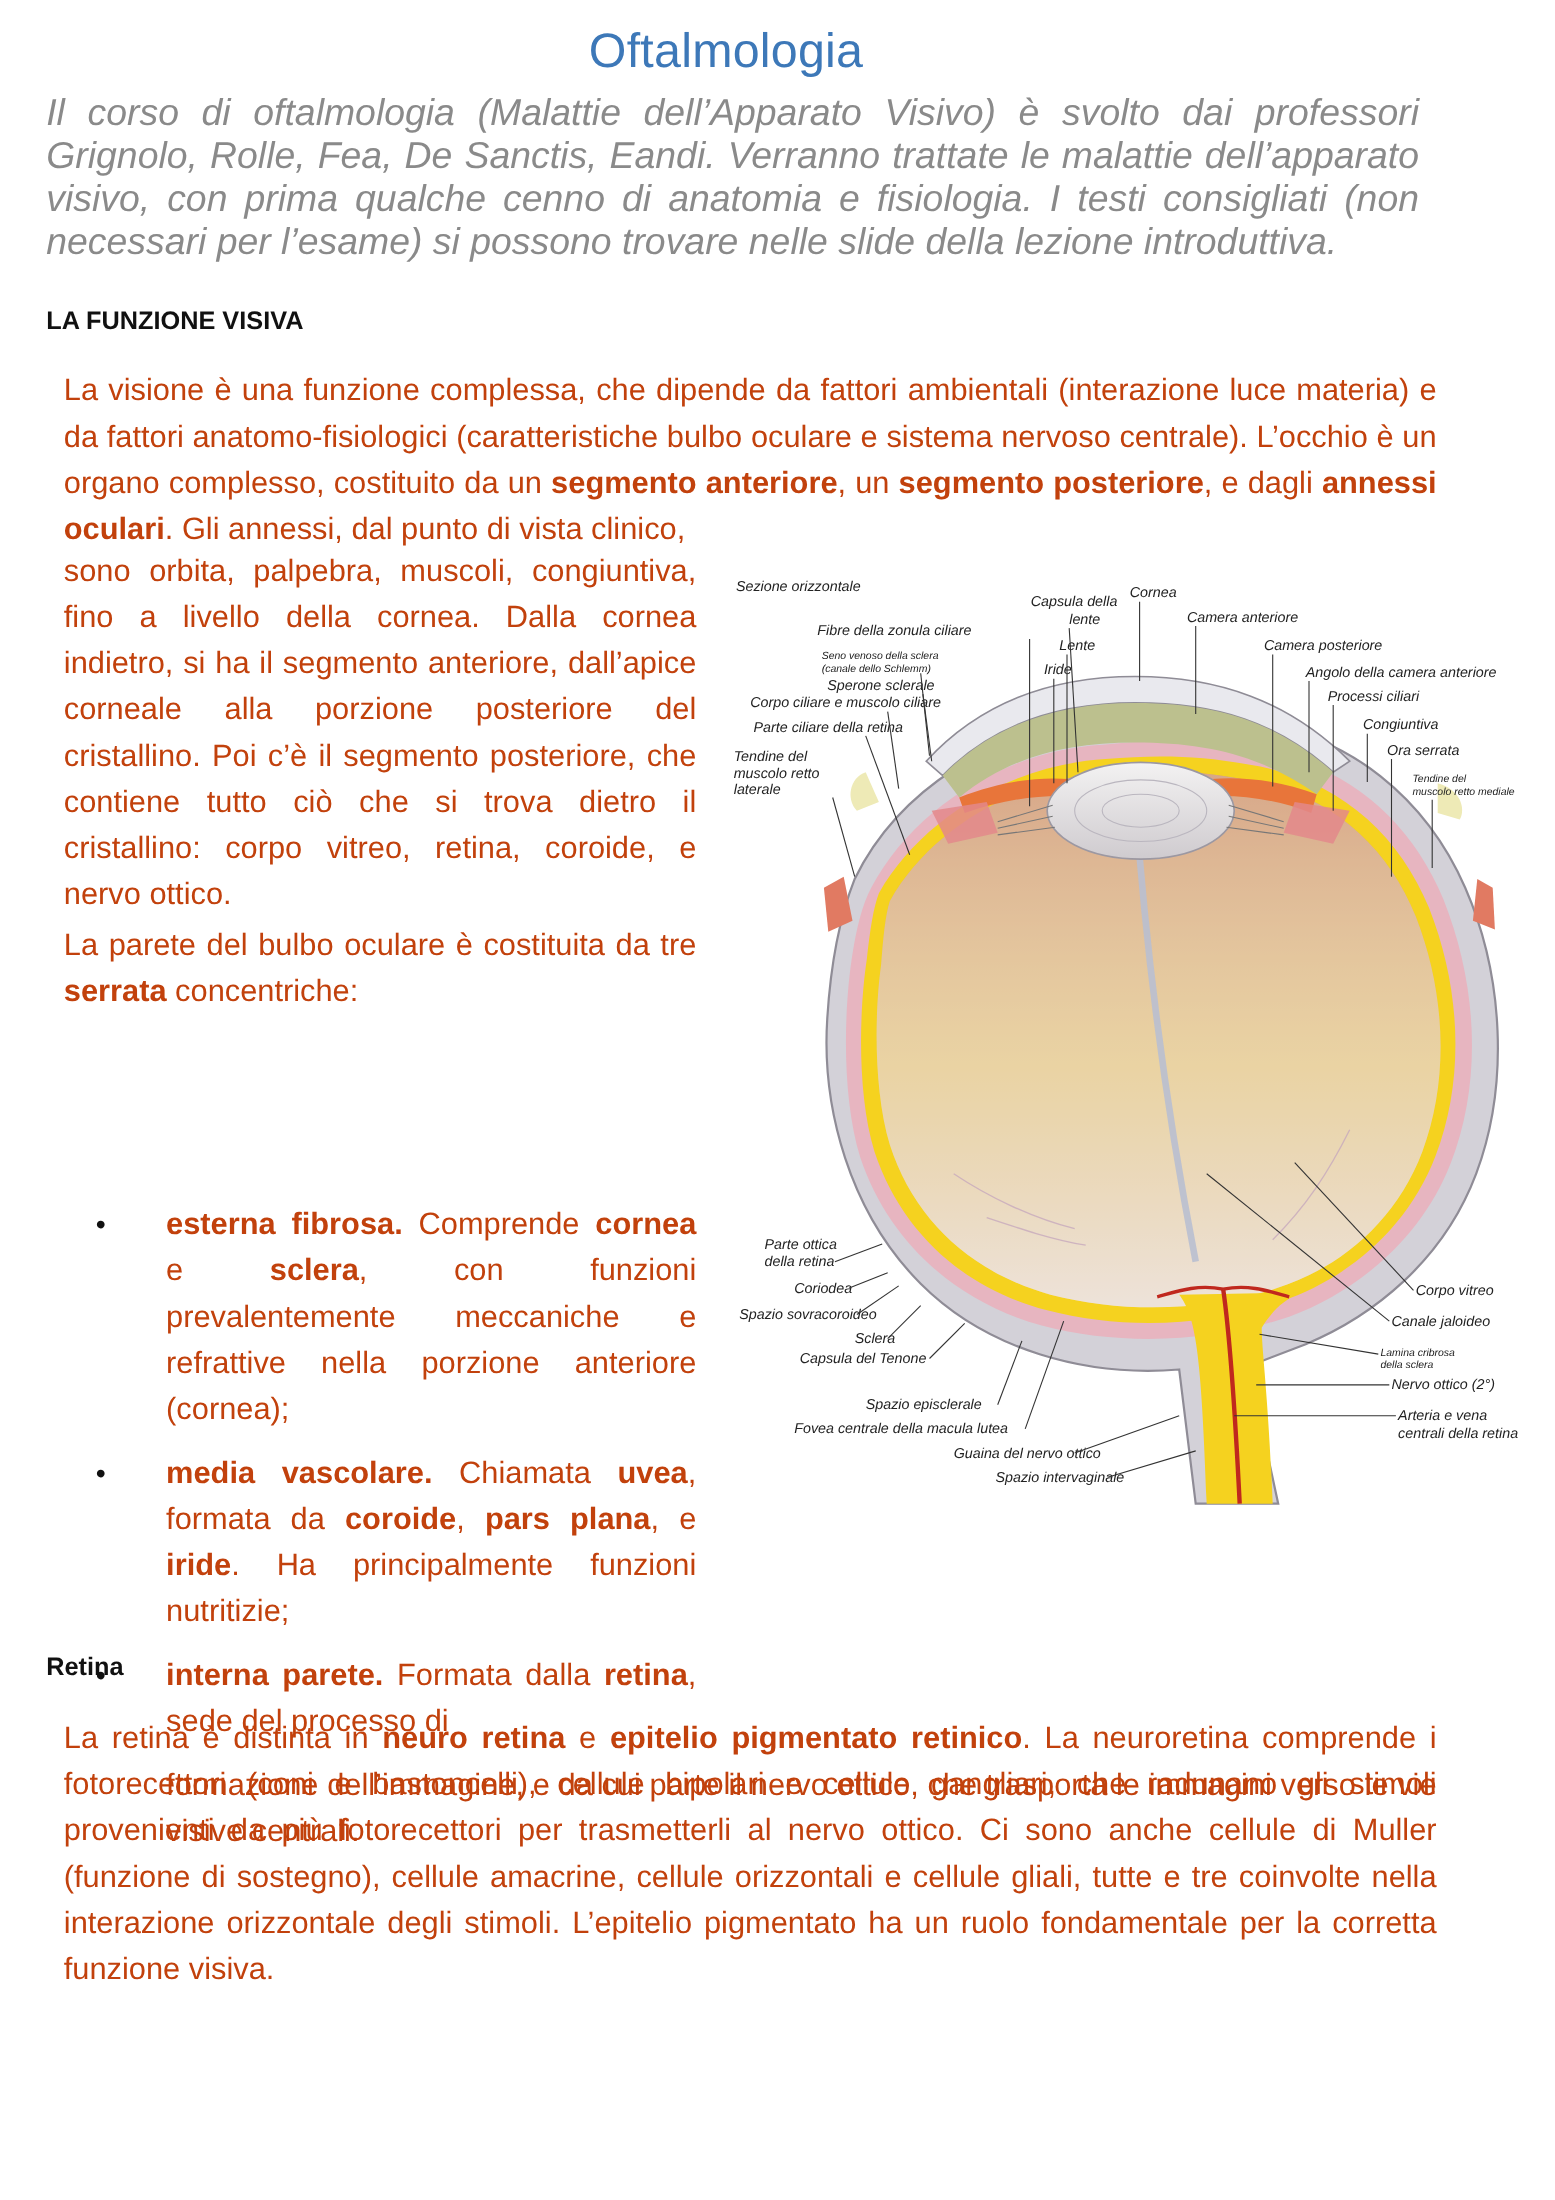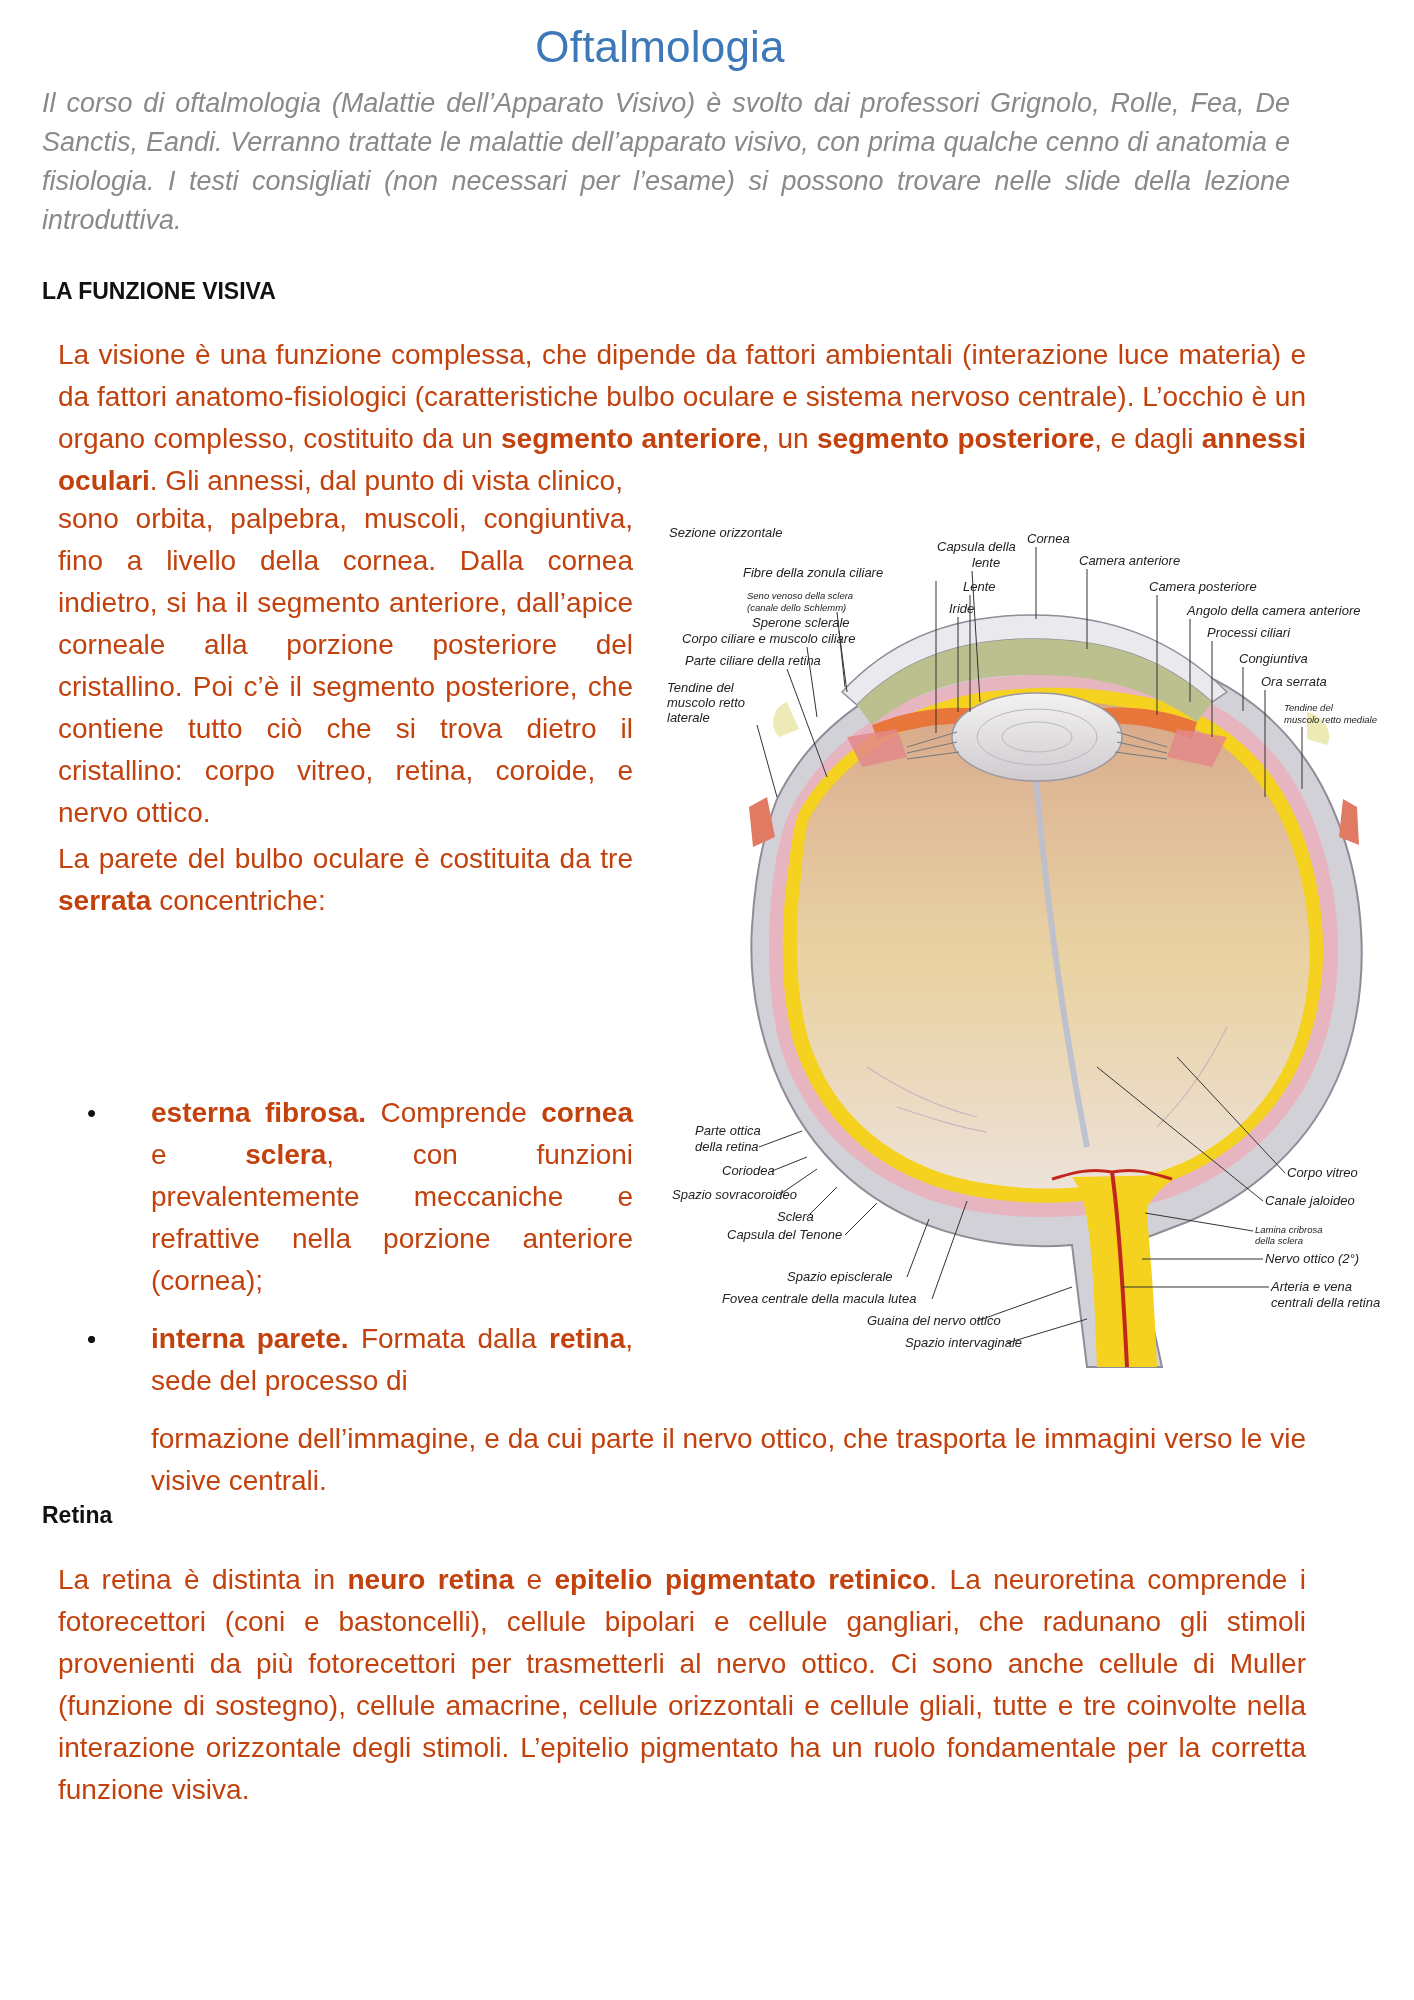--- a/index.html
+++ b/index.html
@@ -4,21 +4,21 @@
 <style>
   html, body { margin: 0; padding: 0; background: #ffffff; }
   body { width: 1414px; height: 2000px; position: relative; overflow: hidden;
          font-family: "Liberation Sans", sans-serif; color: #111; }
   .page { position: absolute; left: 0; top: 0; width: 1414px; height: 2000px; padding-left: 20px; }
 
   .title { position: absolute; left: 0; width: 1320px; top: 22px; text-align: center;
            font-size: 44px; color: #3d78b8; font-weight: normal; margin: 0; letter-spacing: 0.2px; }
 
   .intro { position: absolute; left: 42px; top: 84px; width: 1248px; margin: 0;
-           font-style: italic; color: #8a8a8a; font-size: 27px; line-height: 39px;
+           font-style: italic; color: #8a8a8a; font-size: 34px; line-height: 39px;
            text-align: justify; text-align-last: left; }
 
   .h-section { position: absolute; left: 42px; margin: 0; font-size: 23px; font-weight: bold; color: #111; }
 
   .body-text { font-size: 28px; line-height: 42px; text-align: justify; color: #c2410c; margin: 16px; }
   .full { position: absolute; left: 42px; width: 1248px; }
   .col { position: absolute; left: 42px; width: 575px; }
 
   .tonache { position: absolute; left: 42px; top: 1076px; width: 1248px; margin: 0; padding: 0; list-style: none; }
   .tonache li { position: relative; padding-left: 93px; }
@@ -51,20 +51,21 @@
     <span>La parete del bulbo oculare è costituita da tre </span><b>serrata</b><span> concentriche:</span>
   </p>
 
   <ul class="tonache">
     <li>
       <span class="bullet">•</span>
       <p class="body-text narrow"><b>esterna fibrosa.</b><span> Comprende </span><b>cornea</b><span> e </span><b>sclera</b><span>, con funzioni prevalentemente meccaniche e refrattive nella porzione anteriore (cornea);</span></p>
     </li>
     <li>
       <span class="bullet">•</span>
+      <p class="body-text narrow"><b>media vascolare.</b><span> Chiamata </span><b>uvea</b><span>, formata da </span><b>coroide</b><span>, </span><b>pars plana</b><span>, e </span><b>iride</b><span>. Ha principalmente funzioni nutritizie;</span></p>
     </li>
     <li>
       <span class="bullet">•</span>
       <p class="body-text narrow"><b>interna parete.</b><span> Formata dalla </span><b>retina</b><span>, sede del processo di</span></p>
       <p class="body-text tail" style="text-align:justify;text-align-last:left;">formazione dell’immagine, e da cui parte il nervo ottico, che trasporta le immagini verso le vie visive centrali.</p>
     </li>
   </ul>
 
   <h2 class="h-section" style="top:1502px;">Retina</h2>
   <p class="body-text full" style="top:1543px; text-align-last:left;">

